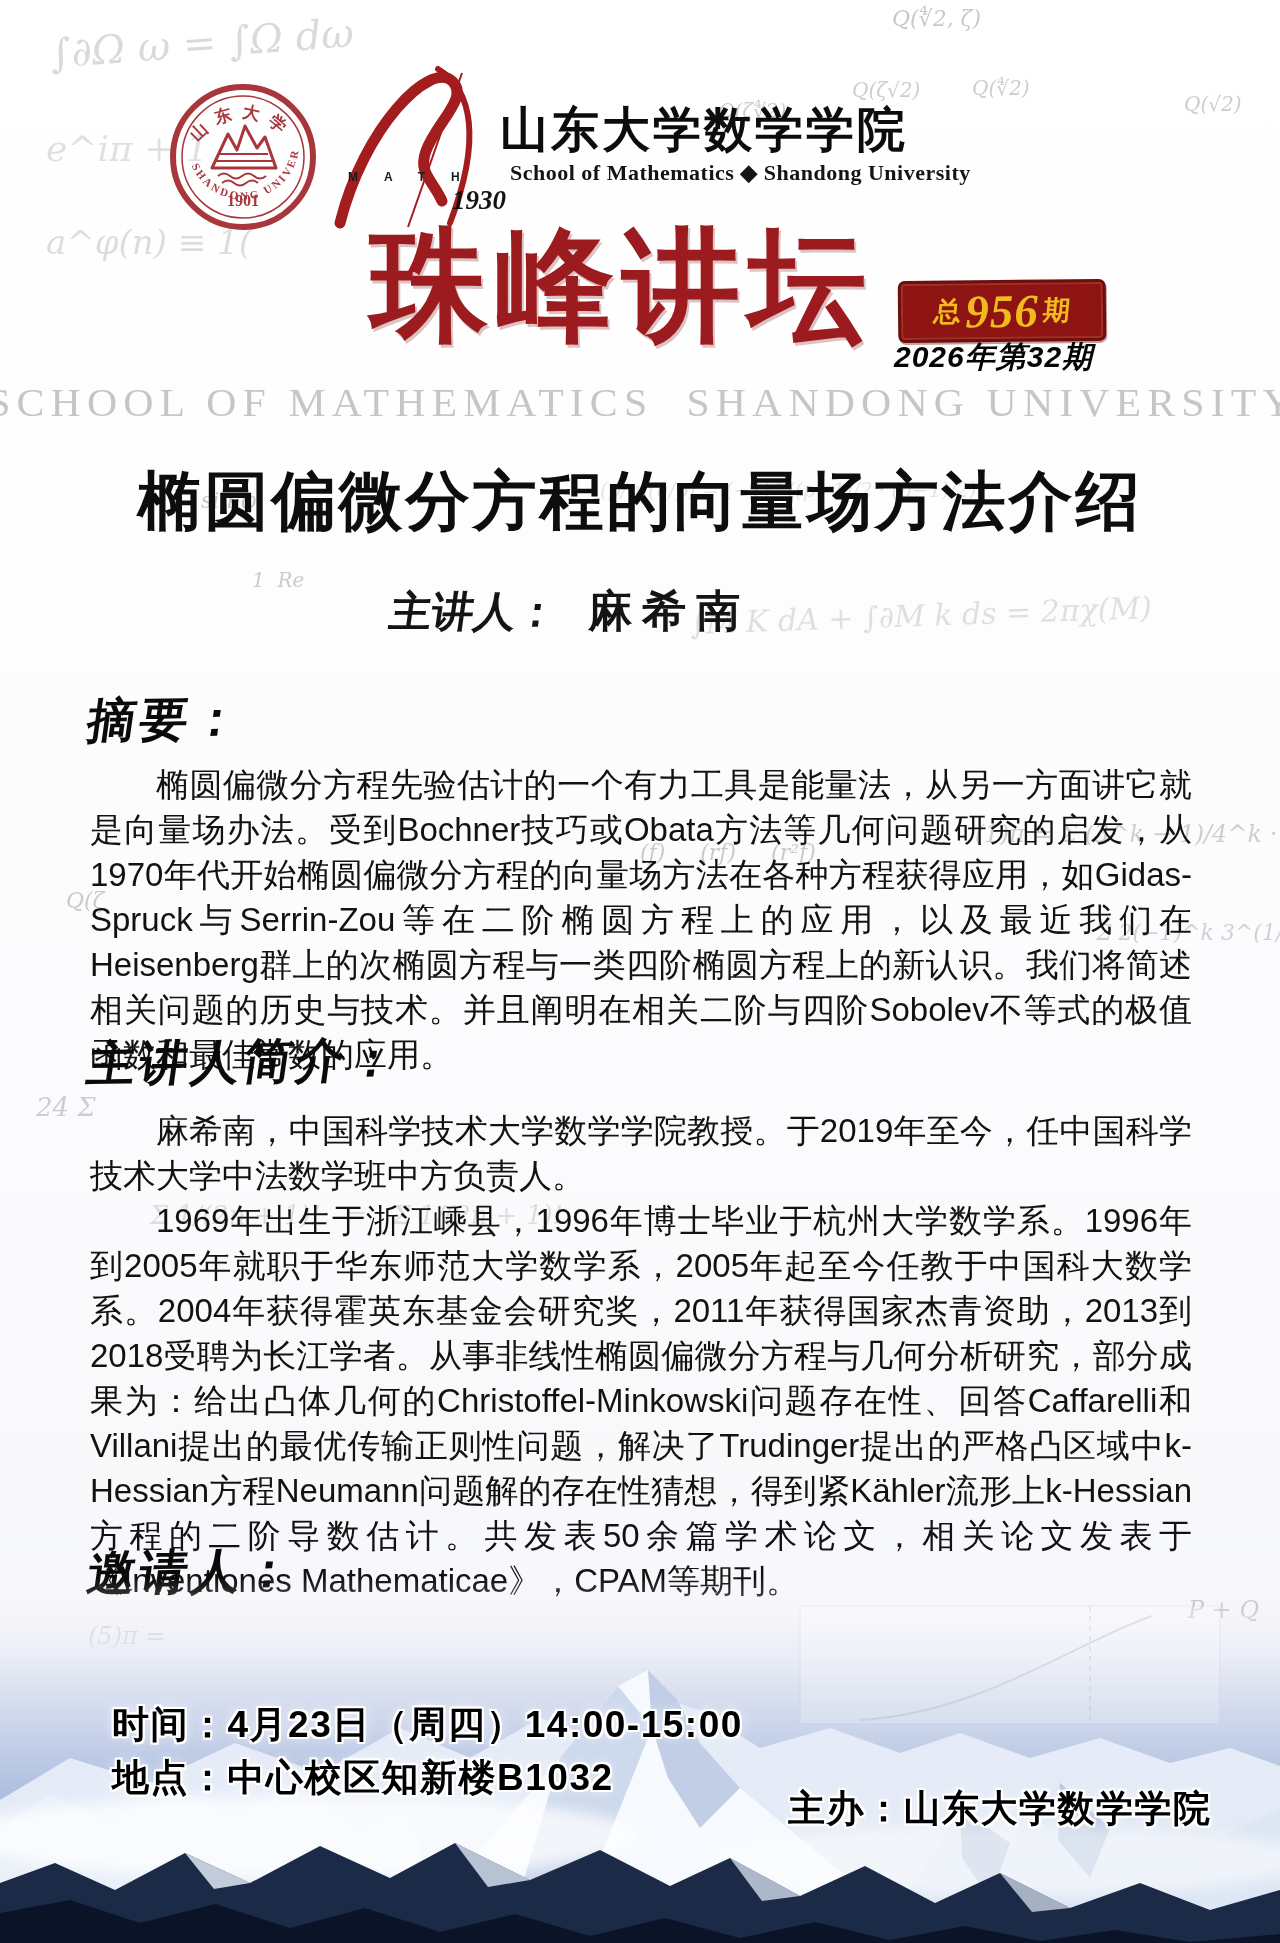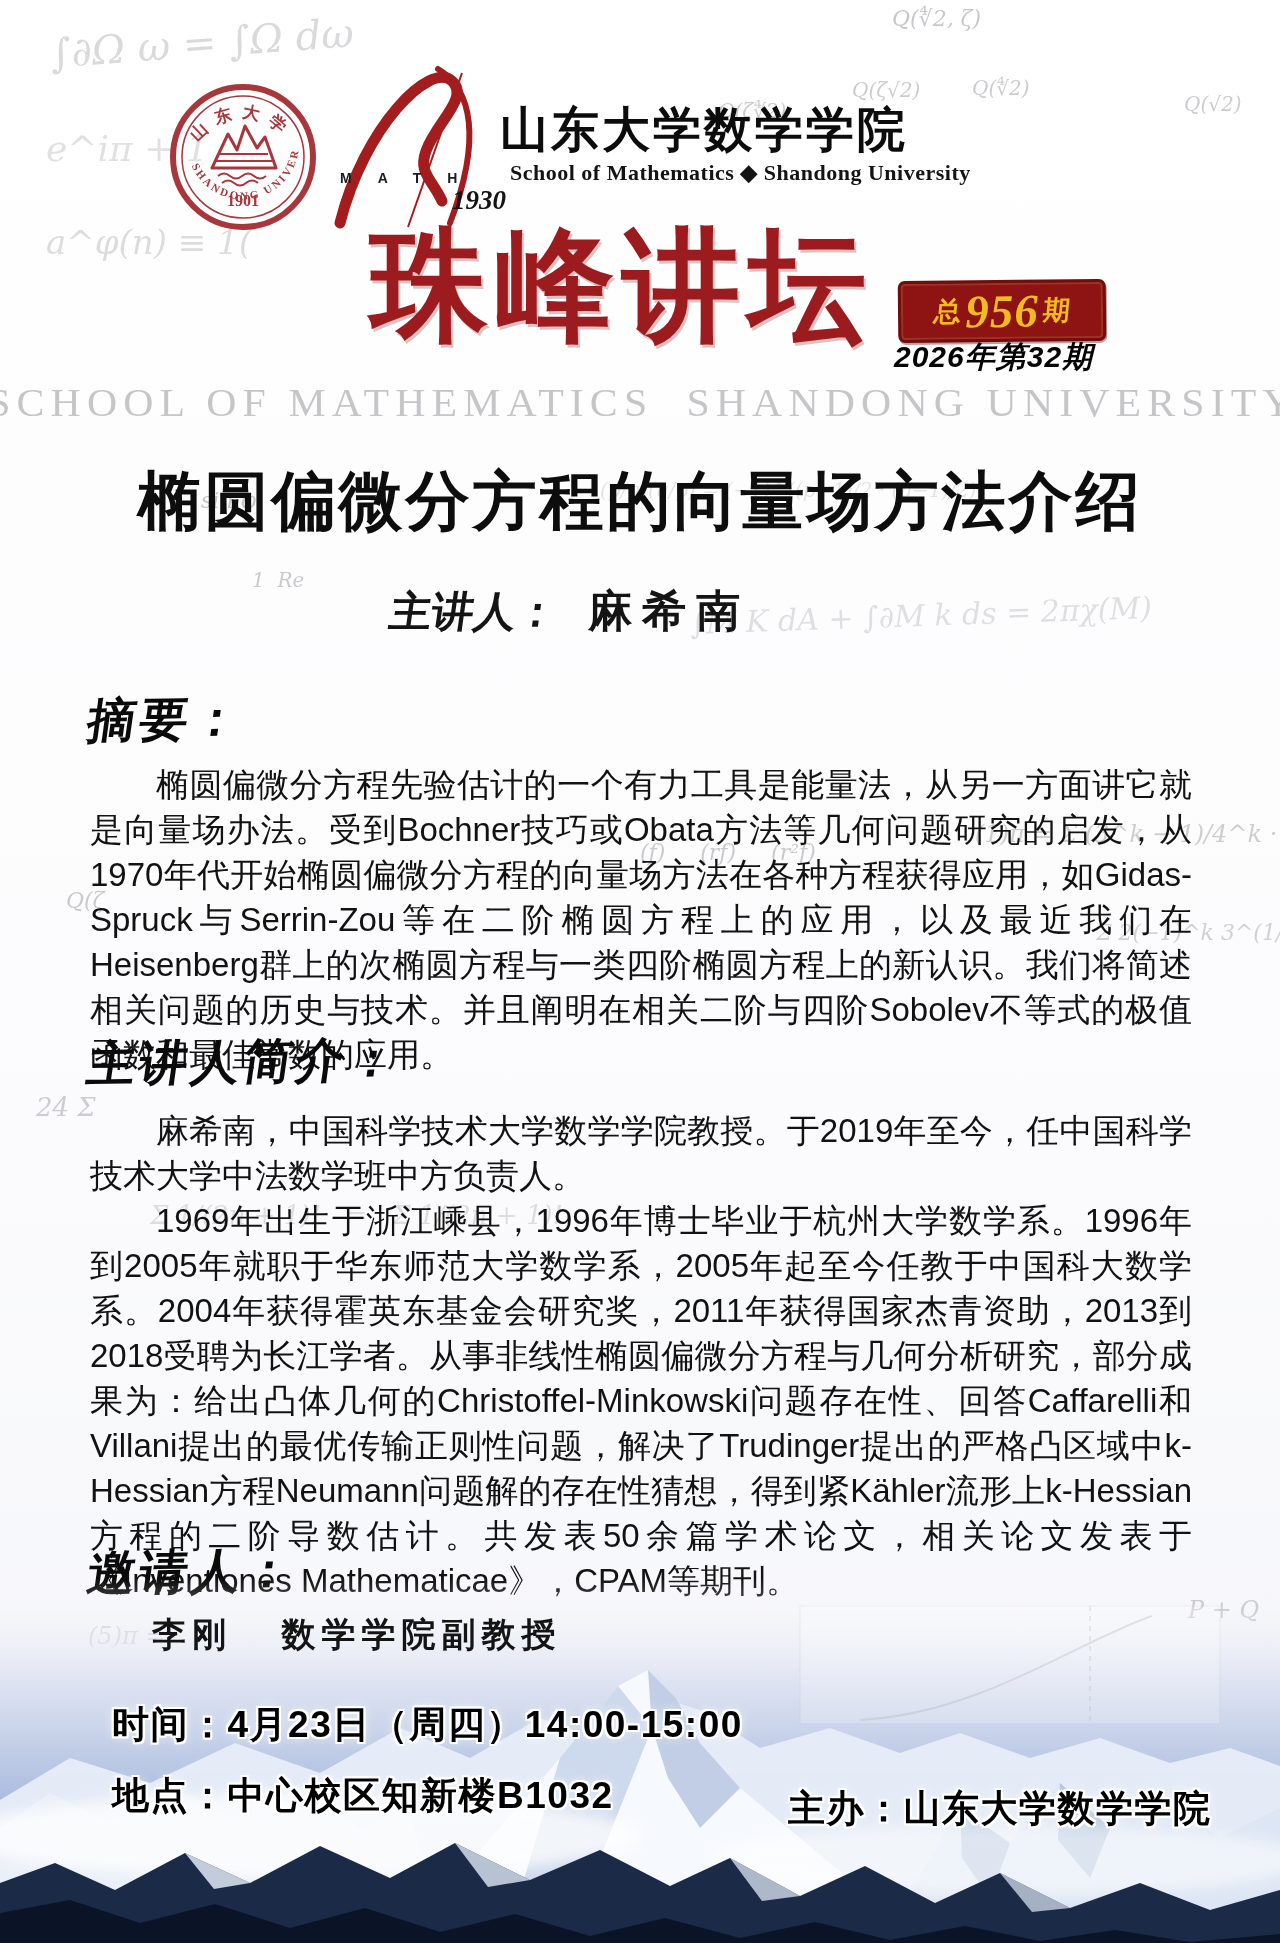--- a/index.html
+++ b/index.html
@@ -14,21 +14,21 @@
   #formula-layer{position:absolute;inset:0;z-index:1;pointer-events:none;}
   #formula-layer span{
     position:absolute; font-family:"DejaVu Serif", serif; font-style:italic;
     color:#4a4a55; white-space:pre;
   }
   
   .header{position:absolute;inset:0;z-index:2;}
   .seal{position:absolute;left:168px;top:82px;width:150px;height:150px;}
   .swoosh{position:absolute;left:312px;top:55px;width:205px;height:175px;}
   .math-letters{
-    position:absolute;left:340px;top:170px;font-size:14px;font-weight:bold;
+    position:absolute;left:348px;top:170px;font-size:12px;font-weight:bold;
     letter-spacing:26px;color:#1b1b1b;
   }
   .year-1930{
     position:absolute;left:452px;top:156px;
     font-family:"Liberation Serif",serif;font-style:italic;font-weight:900;font-size:27px;margin-top:29px;
   }
   .school-en{
     position:absolute;left:510px;top:160px;
     font-family:"Liberation Serif",serif;font-weight:bold;font-size:22px;letter-spacing:.5px;
   }
@@ -102,21 +102,21 @@
   
   .mountains{position:absolute;left:0;bottom:0;width:1280px;height:365px;z-index:2;display:block;}
   
   .schedule-line{
     position:absolute;z-index:4;font-weight:900;font-size:37px;letter-spacing:1.5px;color:#000;
     text-shadow:-2px 0 0 #fff,2px 0 0 #fff,0 -2px 0 #fff,0 2px 0 #fff,
                 -2px -2px 0 #fff,2px 2px 0 #fff,-2px 2px 0 #fff,2px -2px 0 #fff,
                 0 0 12px rgba(255,255,255,.95);
   }
   .time-line{left:112px;top:1700px;}
-  .venue-line{left:112px;top:1753px;margin-top:18px;}
+  .venue-line{left:112px;top:1753px;}
   .organizer-line{left:788px;top:1784px;}
 </style>
 </head>
 <body>
 
 <div class="poster">
 
   <div id="formula-layer">
       <span style="left: 50px; top: 20px; font-size: 40px; opacity: 0.2; transform: rotate(-4deg);">∫∂Ω ω = ∫Ω dω</span>
       <span style="left: 46px; top: 128px; font-size: 36px; opacity: 0.16; transform: rotate(0deg);">e^iπ + 1</span>
@@ -200,24 +200,20 @@
     <p>椭圆偏微分方程先验估计的一个有力工具是能量法，从另一方面讲它就是向量场办法。受到Bochner技巧或Obata方法等几何问题研究的启发，从1970年代开始椭圆偏微分方程的向量场方法在各种方程获得应用，如Gidas-Spruck与Serrin-Zou等在二阶椭圆方程上的应用，以及最近我们在Heisenberg群上的次椭圆方程与一类四阶椭圆方程上的新认识。我们将简述相关问题的历史与技术。并且阐明在相关二阶与四阶Sobolev不等式的极值函数和最佳常数的应用。</p>
   </div>
 
   <div class="brush-label" style="top:1030px;">主讲人简介：</div>
   <div class="body-block" style="top:1108px;">
     <p>麻希南，中国科学技术大学数学学院教授。于2019年至今，任中国科学技术大学中法数学班中方负责人。</p>
     <p>1969年出生于浙江嵊县，1996年博士毕业于杭州大学数学系。1996年到2005年就职于华东师范大学数学系，2005年起至今任教于中国科大数学系。2004年获得霍英东基金会研究奖，2011年获得国家杰青资助，2013到2018受聘为长江学者。从事非线性椭圆偏微分方程与几何分析研究，部分成果为：给出凸体几何的Christoffel-Minkowski问题存在性、回答Caffarelli和Villani提出的最优传输正则性问题，解决了Trudinger提出的严格凸区域中k-Hessian方程Neumann问题解的存在性猜想，得到紧Kähler流形上k-Hessian方程的二阶导数估计。共发表50余篇学术论文，相关论文发表于《Inventiones Mathematicae》，CPAM等期刊。</p>
   </div>
 
   <div class="brush-label" style="top:1540px;">邀请人：</div>
-  <div class="inviter-line">
-    <span class="name">李刚</span>
-    <span class="title">数学学院副教授</span>
-  </div>
 
   <svg class="mountains" viewBox="0 0 1280 365" preserveAspectRatio="none">
     <defs>
       <linearGradient id="sky" x1="0" y1="0" x2="0" y2="1">
         <stop offset="0" stop-color="#fbfbfd" stop-opacity="0"></stop>
         <stop offset="0.28" stop-color="#dfe4f2"></stop>
         <stop offset="0.62" stop-color="#a9bbde"></stop>
         <stop offset="1" stop-color="#7e9aca"></stop>
       </linearGradient>
       <filter id="soft">

